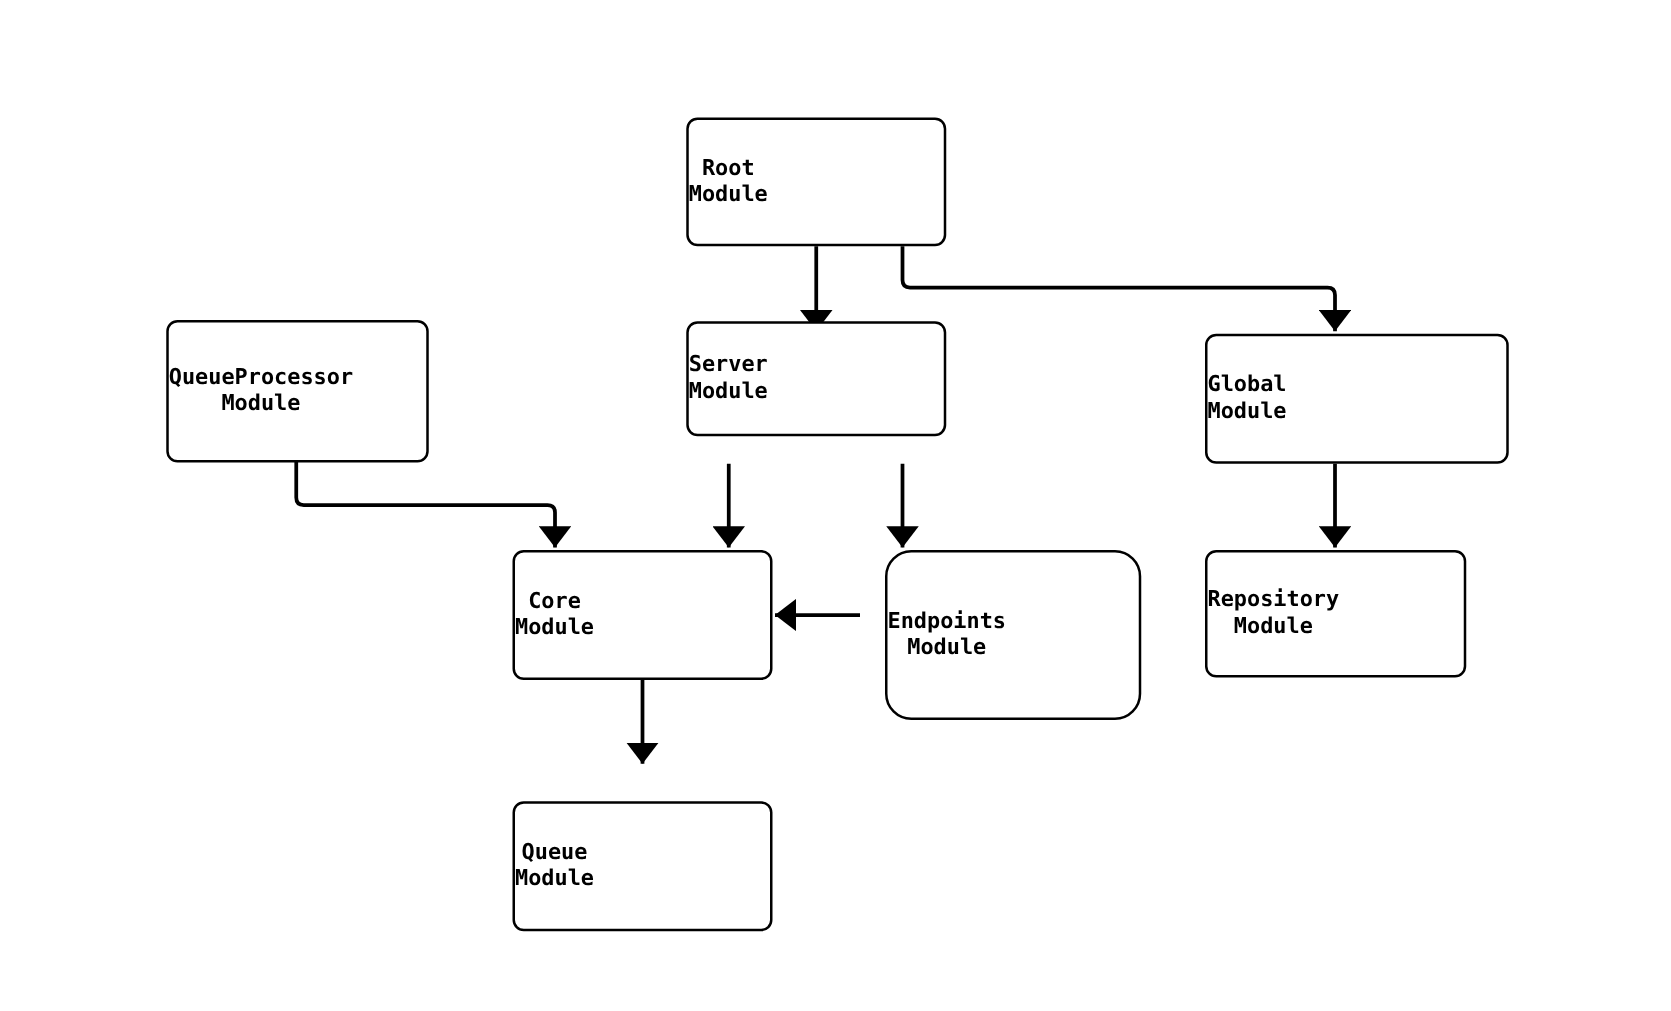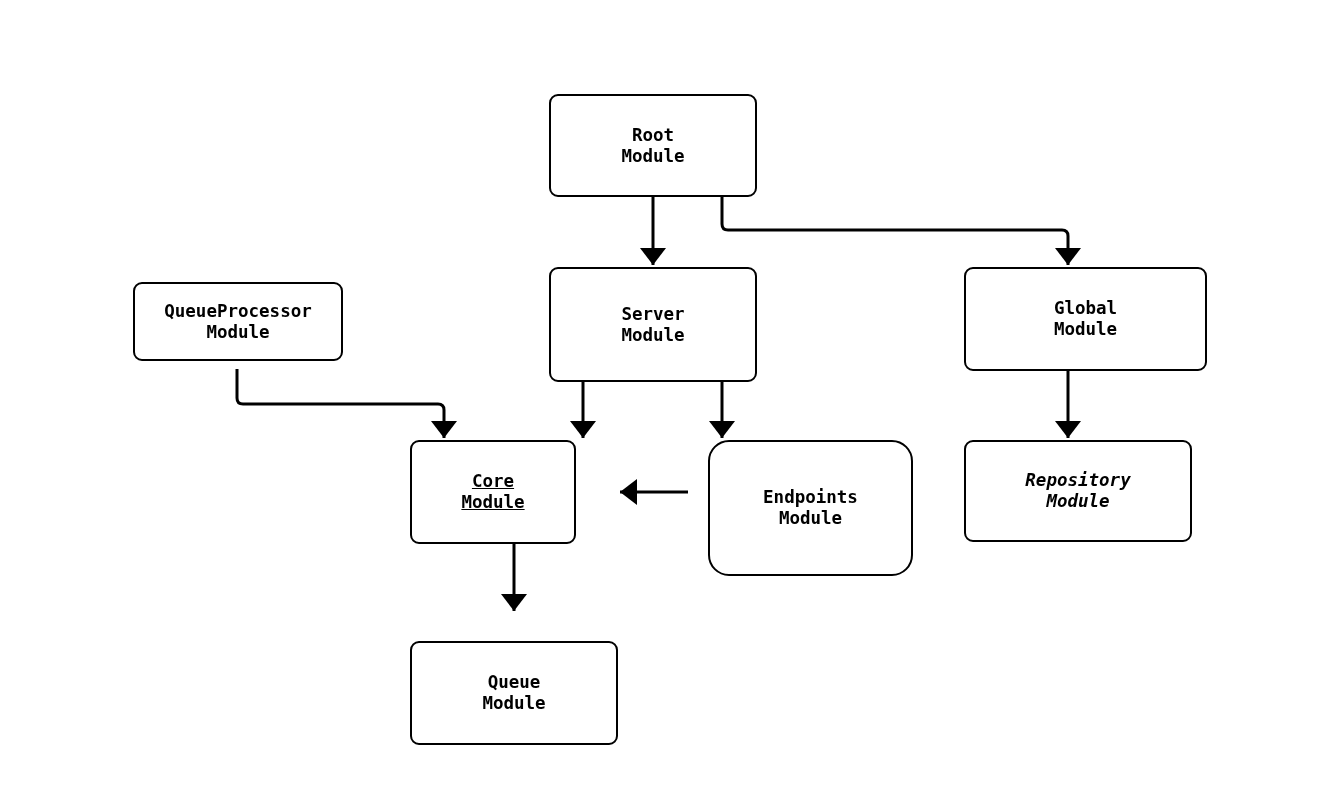--- a/index.html
+++ b/index.html
@@ -28,39 +28,38 @@
     stroke-width: 3;
   }
   .node {
     position: absolute;
     box-sizing: border-box;
     background: #ffffff;
     border: 2.5px solid #000000;
     border-radius: 9px;
     display: flex;
     align-items: center;
-    justify-content: center;
   }
   .node-label {
     font-family: "DejaVu Sans Mono", "Liberation Mono", monospace;
     font-weight: bold;
     font-size: 17.5px;
     line-height: 21px;
     color: #000000;
     text-align: center;
     white-space: pre-line;
   }
   
   #node-root          { left: 549px; top:  94px; width: 208px; height: 103px; }
-  #node-queueprocessor{ left: 133px; top: 282px; width: 210px; height: 79px; }
-  #node-server        { left: 549px; top: 267px; width: 208px; height: 115px; }
+  #node-queueprocessor{ left: 133px; top: 256px; width: 210px; height: 114px; }
+  #node-server        { left: 549px; top: 257px; width: 208px; height: 92px; }
   #node-global        { left: 964px; top: 267px; width: 243px; height: 104px; }
-  #node-core          { left: 410px; top: 440px; width: 166px; height: 104px; text-decoration: underline; }
+  #node-core          { left: 410px; top: 440px; width: 208px; height: 104px; }
   #node-endpoints     { left: 708px; top: 440px; width: 205px; height: 136px; border-radius: 21px; }
-  #node-repository    { left: 964px; top: 440px; width: 228px; height: 102px; font-style: italic; }
+  #node-repository    { left: 964px; top: 440px; width: 209px; height: 102px; }
   #node-queue         { left: 410px; top: 613px; width: 208px; height: 104px; margin-top: 28px; }
 </style>
 </head>
 <body>
 
 <div class="stage">
 
   <svg class="edge-layer" width="1337" height="809" viewBox="0 0 1337 809" xmlns="http://www.w3.org/2000/svg">
     <defs>
       <marker id="arrow" markerUnits="userSpaceOnUse" markerWidth="17" markerHeight="26" viewBox="0 0 17 26" refX="17" refY="13" orient="auto">

